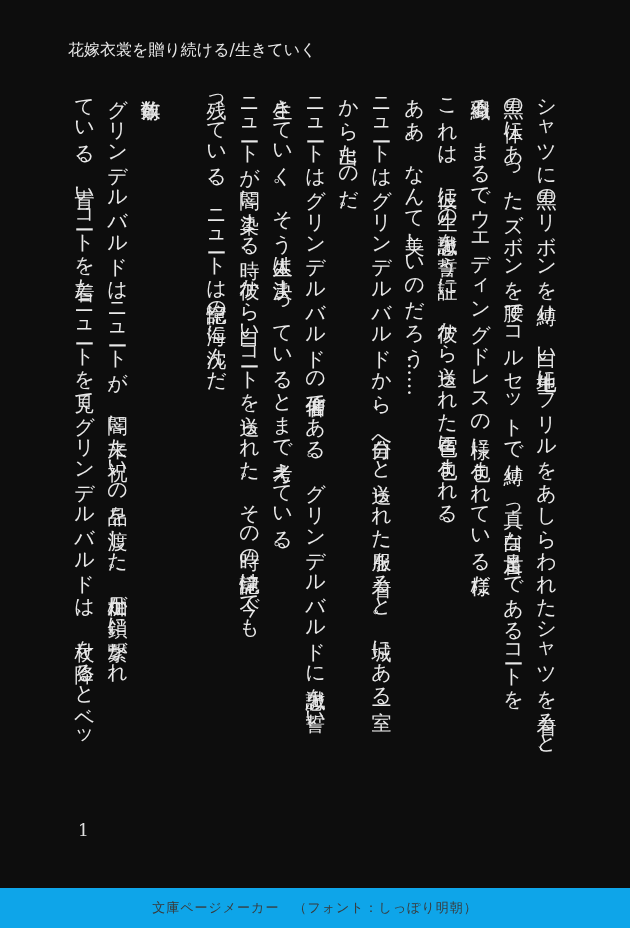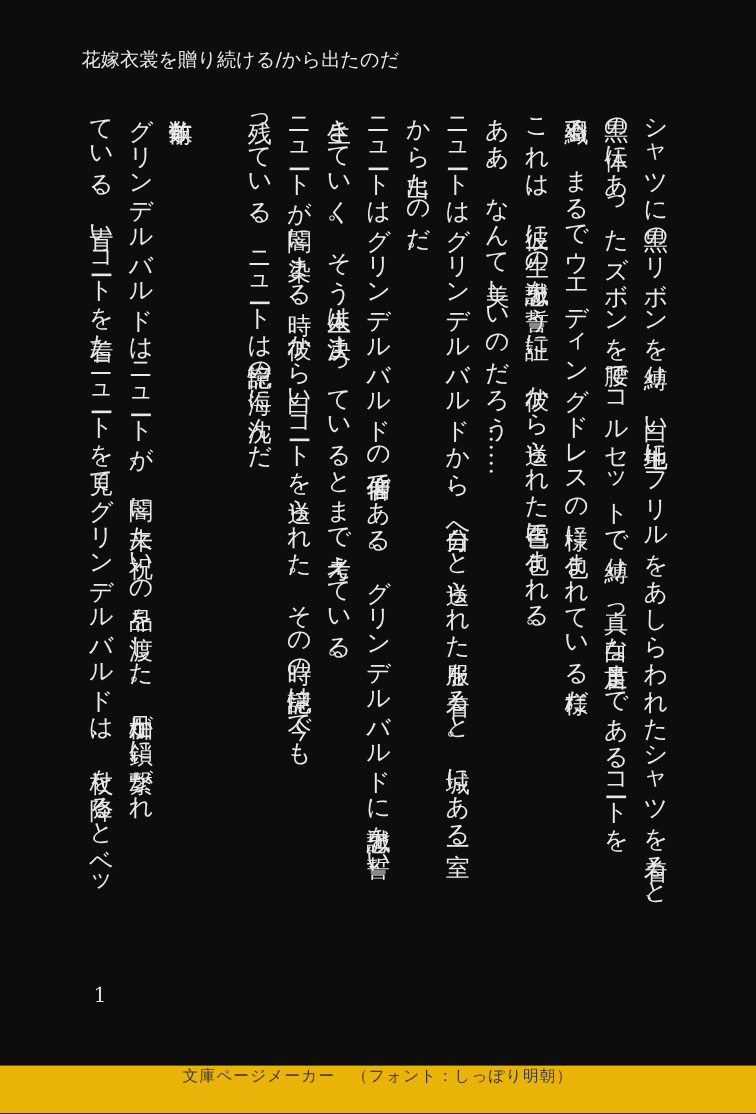--- a/index.html
+++ b/index.html
@@ -46,36 +46,37 @@
     top: 820px;
     font-size: 17px;
     color: #e0e0e0;
   }
   .footer-bar {
     position: absolute;
     left: 0;
     bottom: 0;
     width: 100%;
     height: 40px;
-    background: #eab308;
+    background: #0ea5e9;
     display: flex;
+    align-items: center;
     justify-content: center;
   }
   .footer-credit {
     font-size: 13px;
     letter-spacing: 1px;
     color: #3a3a3a;
   }
 </style>
 </head>
 <body>
 
 <div class="page">
 
-  <div class="doc-title">花嫁衣裳を贈り続ける/から出たのだ</div>
+  <div class="doc-title">花嫁衣裳を贈り続ける/生きていく</div>
 
   <div class="vertical-body" id="text-body">
       <p class="text-line">シャツに黒のリボンを縛り、白い生地にフリルをあしらわれたシャツを着ると、</p>
       <p class="text-line">黒の体にあったズボンを腰でコルセットで縛り、真っ白な足首まであるコートを</p>
       <p class="text-line">羽織る。まるでウエディングドレスの様に包まれている様だ。</p>
       <p class="text-line">これは、彼に一生の忠誠を誓う証に、彼から送られた雪色に包まれる。</p>
       <p class="text-line">ああ、なんて美しいのだろう……</p>
       <p class="text-line">ニュートはグリンデルバルドから、自分へと送られた服を着ると。城にある一室</p>
       <p class="text-line">から出たのだ。</p>
       <p class="text-line">ニュートはグリンデルバルドの信仰者である。グリンデルバルドに忠誠を誓い、</p>

